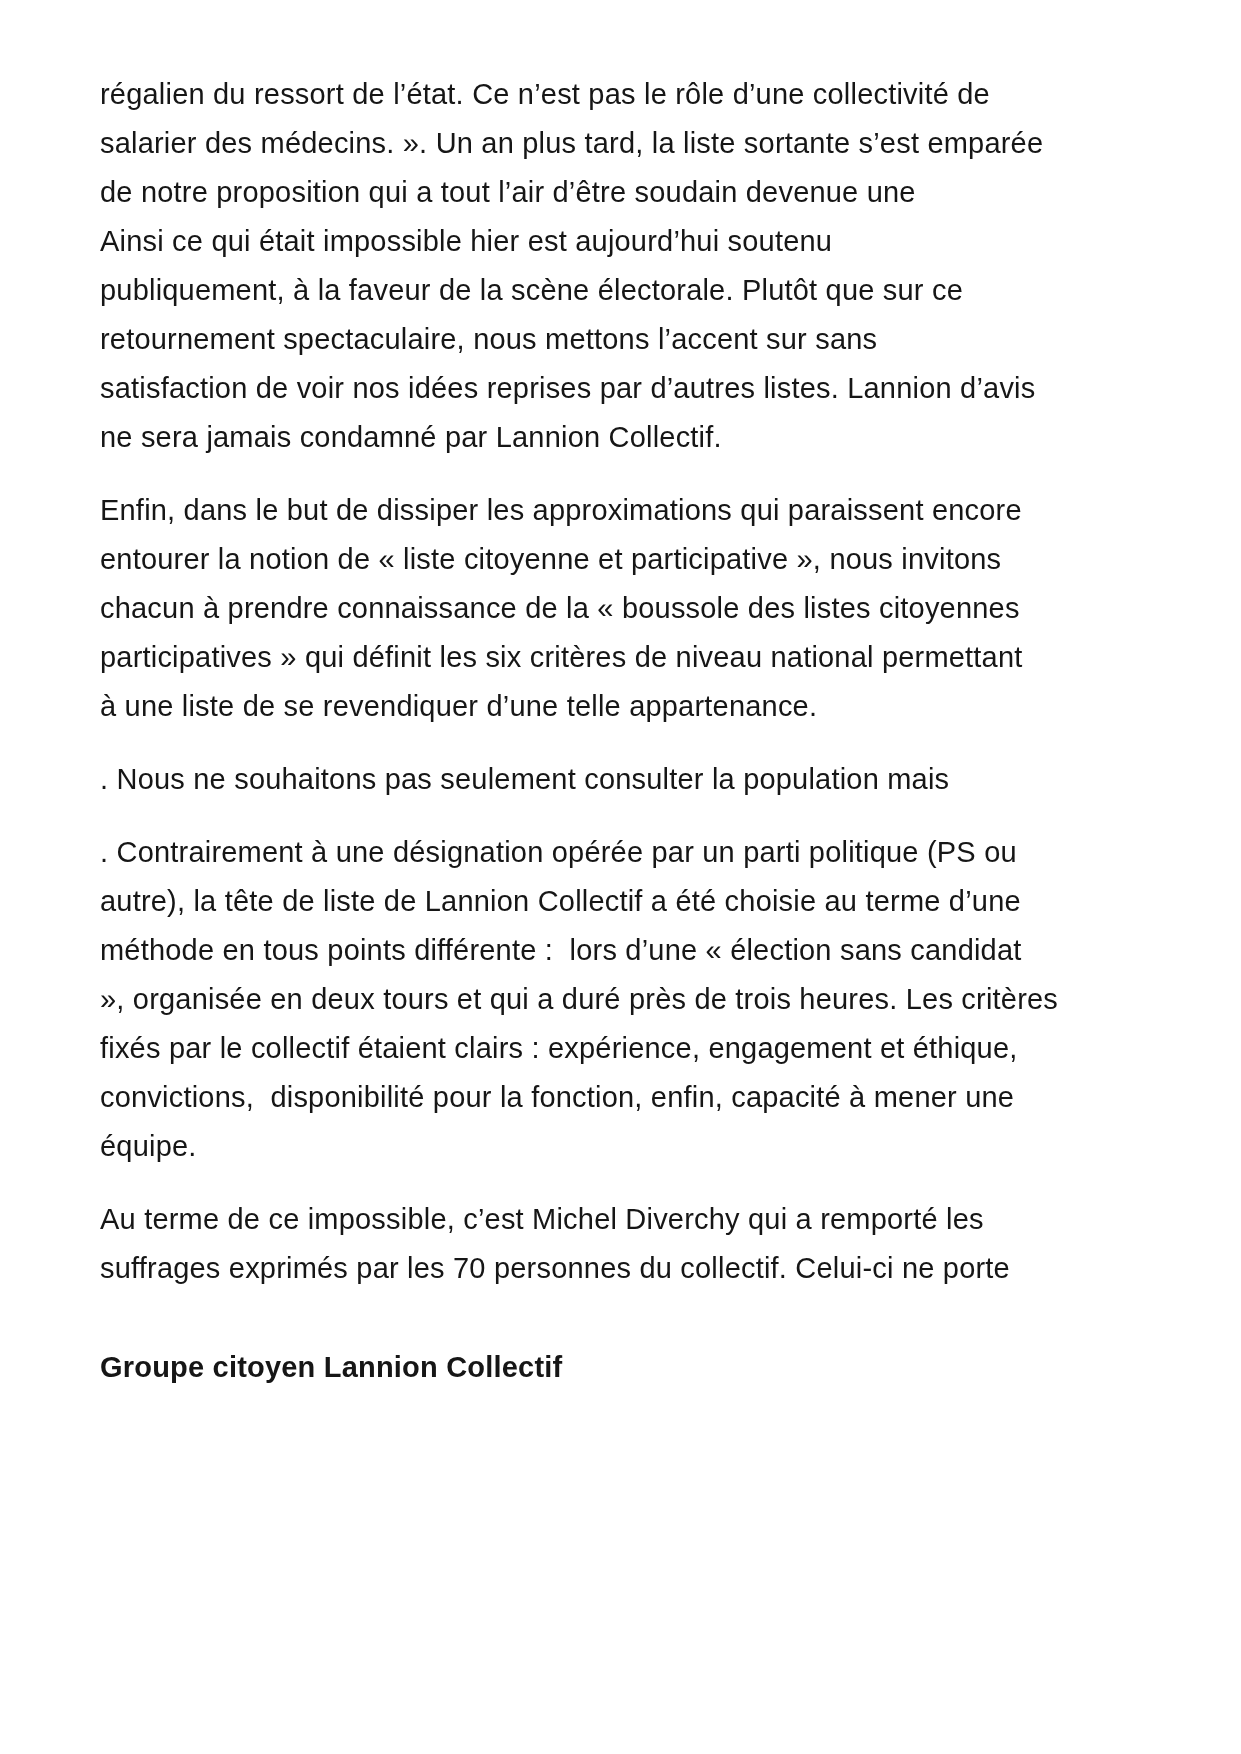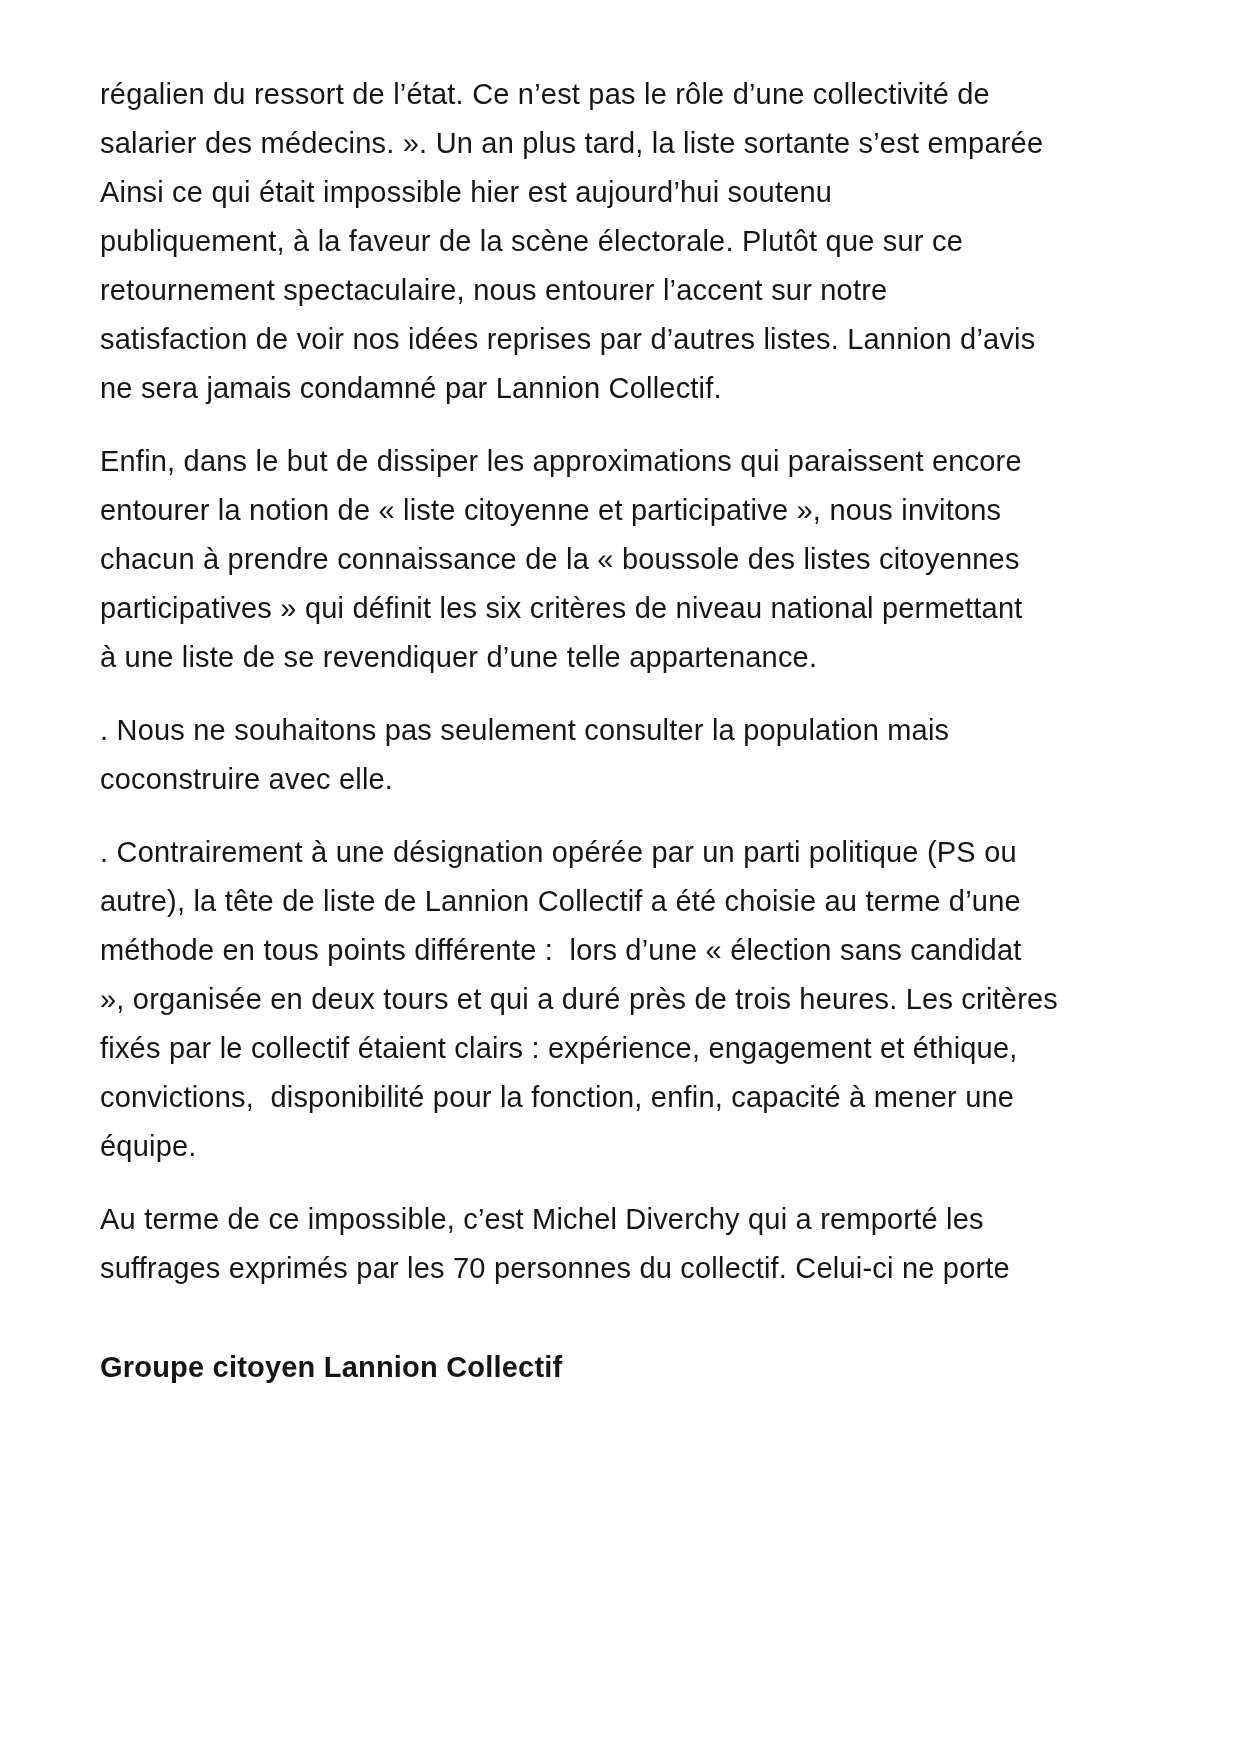--- a/index.html
+++ b/index.html
@@ -34,36 +34,36 @@
   }
 </style>
 </head>
 <body>
 
 <div class="page" style="background: rgb(255, 255, 255); color: rgb(22, 22, 22);">
   <main class="content">
       <p class="para body">
         <span class="line">régalien du ressort de l’état. Ce n’est pas le rôle d’une collectivité de</span>
         <span class="line">salarier des médecins. ». Un an plus tard, la liste sortante s’est emparée</span>
+        <span class="line">de notre proposition qui a tout l’air d’être soudain devenue une</span>
         <span class="line">Ainsi ce qui était impossible hier est aujourd’hui soutenu</span>
         <span class="line">publiquement, à la faveur de la scène électorale. Plutôt que sur ce</span>
-        <span class="line">retournement spectaculaire, nous entourer l’accent sur notre</span>
+        <span class="line">retournement spectaculaire, nous mettons l’accent sur sans</span>
         <span class="line">satisfaction de voir nos idées reprises par d’autres listes. Lannion d’avis</span>
         <span class="line">ne sera jamais condamné par Lannion Collectif.</span>
       </p>
       <p class="para body">
         <span class="line">Enfin, dans le but de dissiper les approximations qui paraissent encore</span>
         <span class="line">entourer la notion de « liste citoyenne et participative », nous invitons</span>
         <span class="line">chacun à prendre connaissance de la « boussole des listes citoyennes</span>
         <span class="line">participatives » qui définit les six critères de niveau national permettant</span>
         <span class="line">à une liste de se revendiquer d’une telle appartenance.</span>
       </p>
       <p class="para body">
         <span class="line">. Nous ne souhaitons pas seulement consulter la population mais</span>
-        <span class="line">coconstruire avec elle.</span>
       </p>
       <p class="para body">
         <span class="line">. Contrairement à une désignation opérée par un parti politique (PS ou</span>
         <span class="line">autre), la tête de liste de Lannion Collectif a été choisie au terme d’une</span>
         <span class="line">méthode en tous points différente :  lors d’une « élection sans candidat</span>
         <span class="line">», organisée en deux tours et qui a duré près de trois heures. Les critères</span>
         <span class="line">fixés par le collectif étaient clairs : expérience, engagement et éthique,</span>
         <span class="line">convictions,  disponibilité pour la fonction, enfin, capacité à mener une</span>
         <span class="line">équipe.</span>
       </p>

